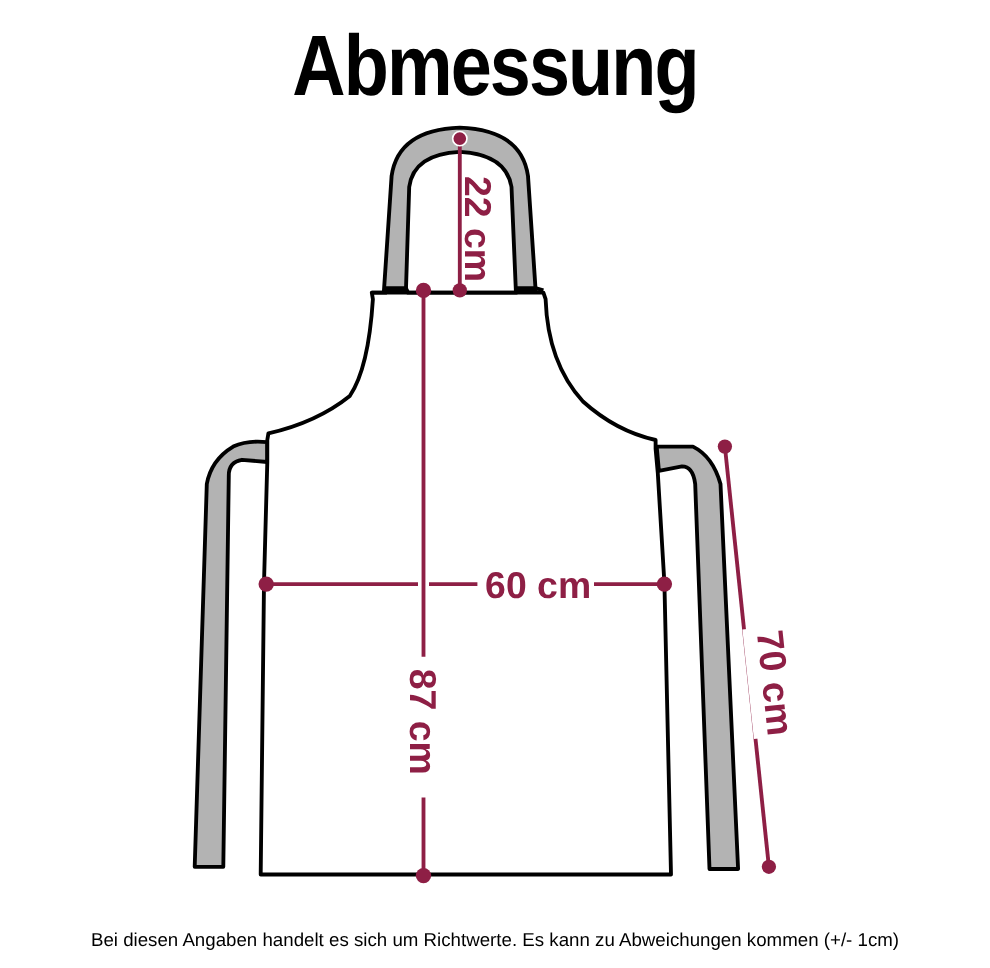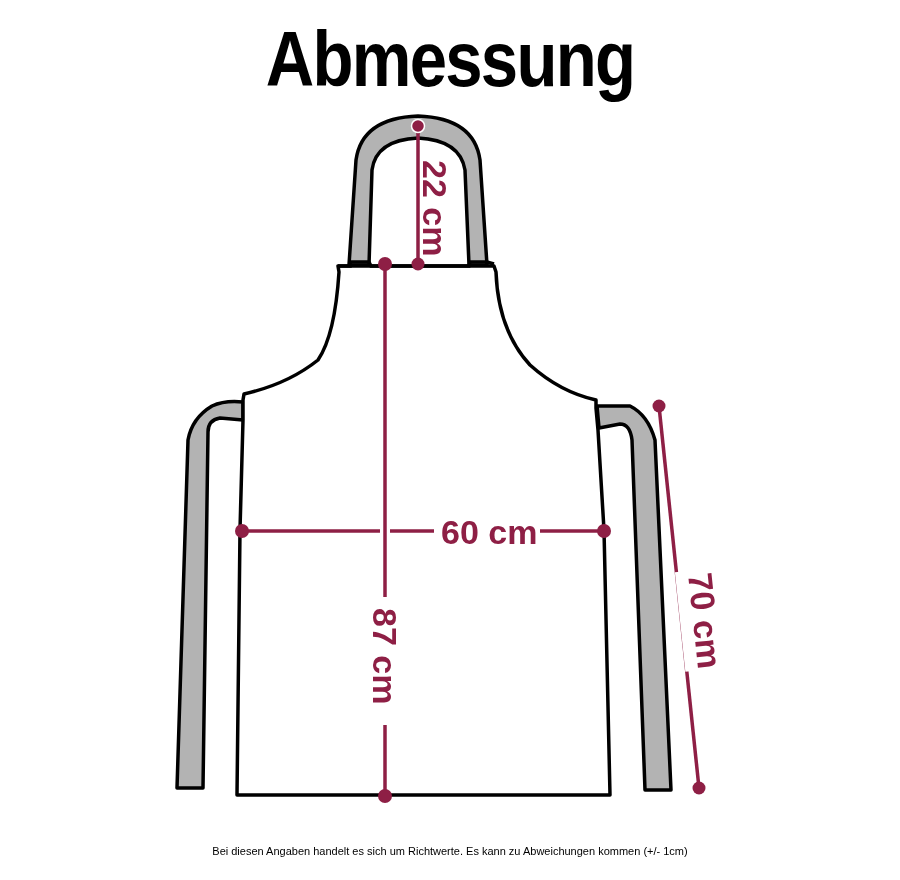--- a/index.html
+++ b/index.html
@@ -7,21 +7,21 @@
     .title {
       position: absolute; left: 0; top: 14px; width: 900px; text-align: center;
       font-family: "Liberation Sans", sans-serif; font-weight: bold; font-size: 78px;
       letter-spacing: -2px; color: #000; line-height: 90px;
       transform: scaleX(0.86); transform-origin: center;
     }
     .diagram { position: absolute; left: 0; top: 0; width: 900px; height: 880px; }
     .dim-label { font-family: "Liberation Sans", sans-serif; font-weight: bold; font-size: 34px; }
     .footer {
       position: absolute; left: 0; top: 845px; width: 900px; text-align: center;
-      font-family: "Liberation Sans", sans-serif; font-size: 11px; color: #000;
+      font-family: "Liberation Sans", sans-serif; font-size: 17px; color: #000;
     }
   </style>
 </head>
 <body>
 
 <div class="title">Abmessung</div>
 
 <svg class="diagram" width="900" height="880" viewBox="0 0 900 880" xmlns="http://www.w3.org/2000/svg">
 
   <g>

